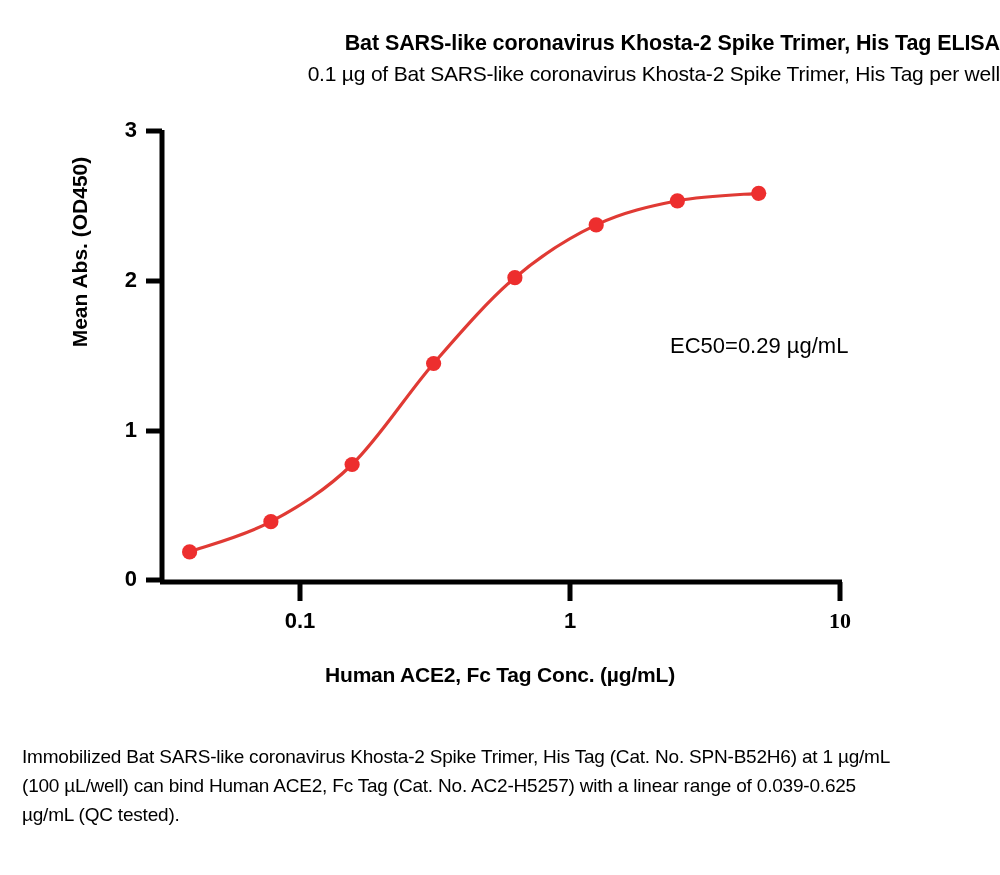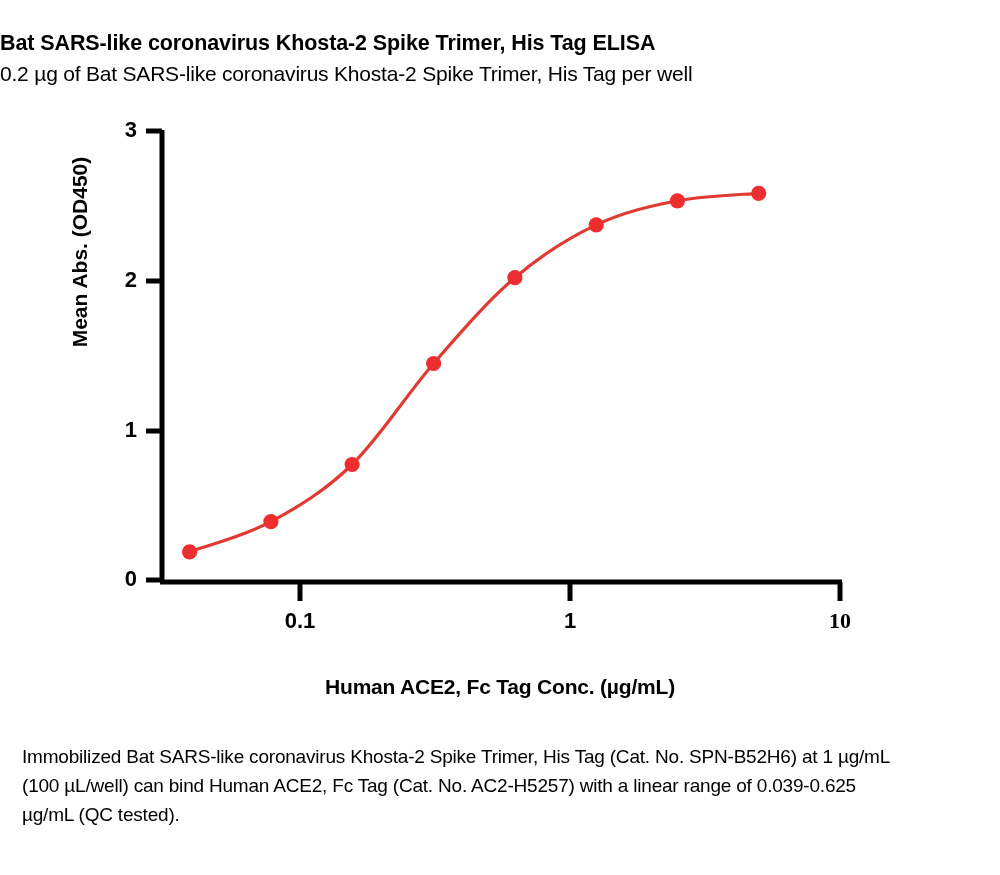--- a/index.html
+++ b/index.html
@@ -6,21 +6,21 @@
   html,body {
     width:1000px; height:875px;
     background:#ffffff;
     font-family:"Liberation Sans", sans-serif;
     color:#000000;
     overflow:hidden;
   }
   #page { position:relative; width:1000px; height:875px; }
 
   
-  .title-block { position:absolute; left:0; top:28px; width:1000px; text-align:left; }
+  .title-block { position:absolute; left:0; top:28px; width:1000px; text-align:right; }
   .chart-title {
     font-size:21.5px; font-weight:bold; line-height:30px;
     letter-spacing:-0.1px;
   }
   .chart-subtitle {
     font-size:21px; font-weight:normal; line-height:32px;
     letter-spacing:-0.2px;
   }
 
   
@@ -35,21 +35,20 @@
     text-align:center;
     font-size:21px; font-weight:bold;
     transform:rotate(-90deg);
     transform-origin:center center;
     white-space:nowrap;
   }
   .xlabel {
     position:absolute; left:0; top:663px; width:1000px;
     text-align:center; font-size:21px; font-weight:bold;
     letter-spacing:-0.2px;
-    margin-top:12px;
   }
   .tick-label { position:absolute; font-size:22px; font-weight:bold; }
   .ytick-label { text-align:right; width:40px; }
   .xtick-label { text-align:center; width:80px; }
   .annotation {
     position:absolute; font-size:22px; font-weight:normal;
     white-space:nowrap;
   }
 
   
@@ -58,21 +57,21 @@
     font-size:19px; line-height:29px; letter-spacing:-0.2px;
   }
 </style>
 </head>
 <body>
 
 <div id="page">
 
   <div class="title-block">
     <div class="chart-title">Bat SARS-like coronavirus Khosta-2 Spike Trimer, His Tag ELISA</div>
-    <div class="chart-subtitle">0.2 µg of Bat SARS-like coronavirus Khosta-2 Spike Trimer, His Tag per well</div>
+    <div class="chart-subtitle">0.1 µg of Bat SARS-like coronavirus Khosta-2 Spike Trimer, His Tag per well</div>
   </div>
 
   <div class="plot-wrap">
 
     <svg class="axes-svg" width="1000" height="720">
 
       <g>
         <line x1="162" y1="130" x2="162" y2="582" stroke="#000" stroke-width="5"></line>
         <line x1="160" y1="582" x2="842" y2="582" stroke="#000" stroke-width="5"></line>
       </g>
@@ -108,16 +107,17 @@
 
     <div class="tick-label ytick-label" style="left:97px;  top:117px;">3</div>
     <div class="tick-label ytick-label" style="left:97px;  top:267px;">2</div>
     <div class="tick-label ytick-label" style="left:97px;  top:417px;">1</div>
     <div class="tick-label ytick-label" style="left:97px;  top:566px;">0</div>
 
     <div class="tick-label xtick-label" style="left:260px; top:608px;">0.1</div>
     <div class="tick-label xtick-label" style="left:530px; top:608px;">1</div>
     <div class="tick-label xtick-label" style="left:800px; top:608px;font-family:Liberation Serif, serif;">10</div>
 
+    <div class="annotation" style="left:670px; top:333px;">EC50=0.29 µg/mL</div>
   </div>
 
   <div class="caption">Immobilized Bat SARS-like coronavirus Khosta-2 Spike Trimer, His Tag (Cat. No. SPN-B52H6) at 1 µg/mL (100 µL/well) can bind Human ACE2, Fc Tag (Cat. No. AC2-H5257) with a linear range of 0.039-0.625 µg/mL (QC tested).</div>
 </div>
 
 </body></html>

